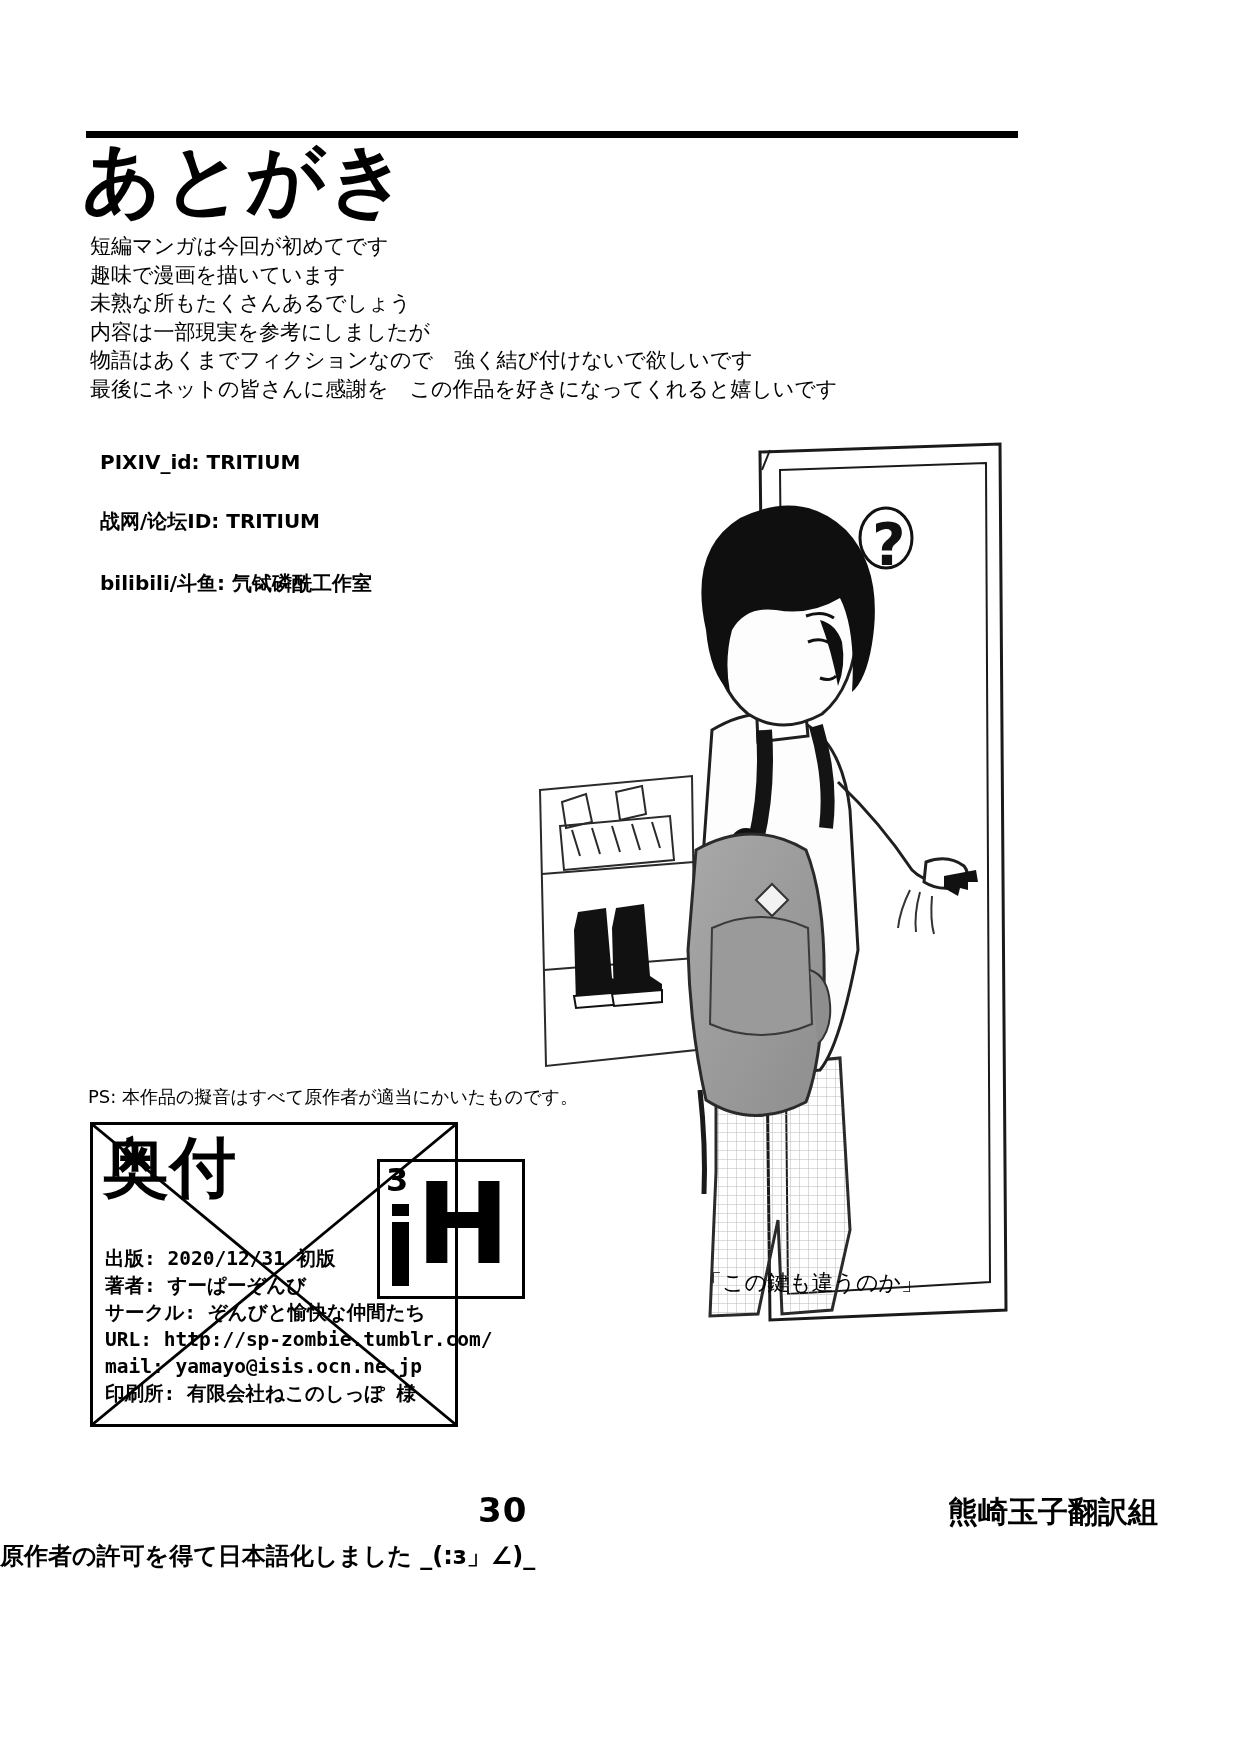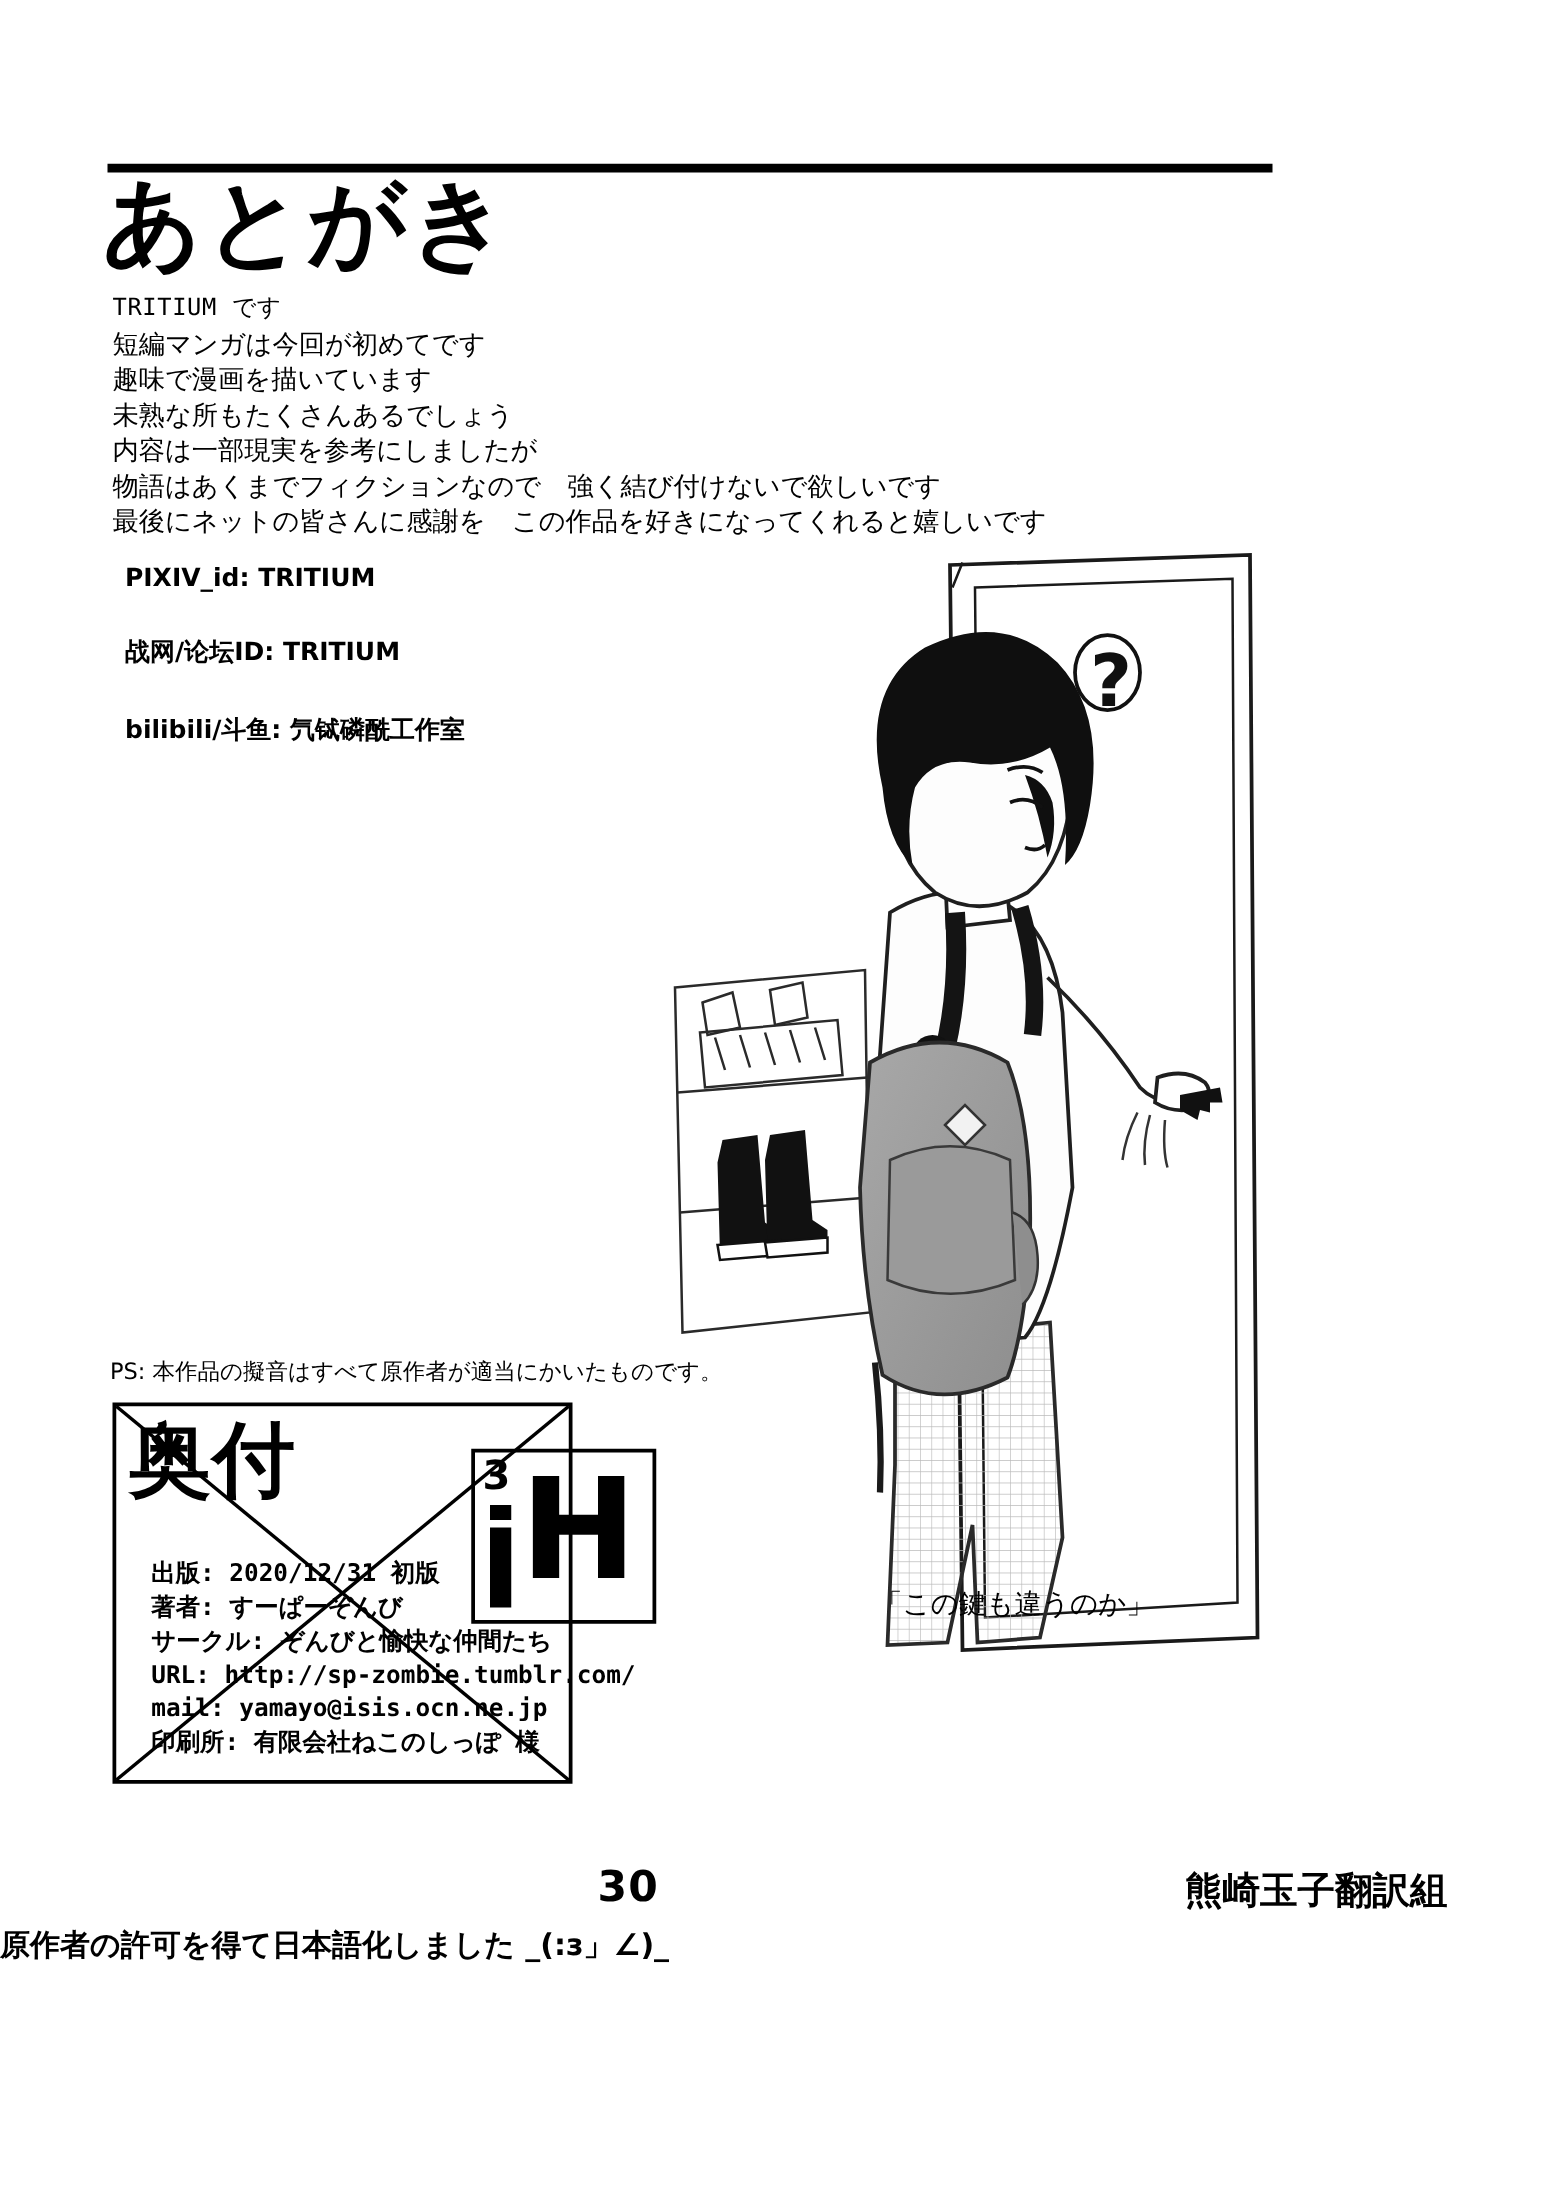--- a/index.html
+++ b/index.html
@@ -98,21 +98,21 @@
     left: 10px;
     top: 10px;
     font-family: "DejaVu Sans", sans-serif;
     font-size: 66px;
     font-weight: bold;
     line-height: 1;
     letter-spacing: 1px;
   }
   .colophon-lines {
     position: absolute;
-    left: 28px;
+    left: 12px;
     top: 120px;
     font-family: "DejaVu Sans Mono", monospace;
     font-size: 19.5px;
     font-weight: bold;
     line-height: 27px;
     white-space: nowrap;
   }
   .colophon-lines div { height: 27px; }
 
   
@@ -211,21 +211,20 @@
   }
 </style>
 </head>
 <body>
 
 <div class="top-rule"></div>
 
 <div class="afterword-title">あとがき</div>
 
 <div class="afterword-lines">
-  <div class="mono-line">TRITIUM です</div>
   <div>短編マンガは今回が初めてです</div>
   <div>趣味で漫画を描いています</div>
   <div>未熟な所もたくさんあるでしょう</div>
   <div>内容は一部現実を参考にしましたが</div>
   <div>物語はあくまでフィクションなので　強く結び付けないで欲しいです</div>
   <div>最後にネットの皆さんに感謝を　この作品を好きになってくれると嬉しいです</div>
 </div>
 
 <div class="id-block" id="id-pixiv">PIXIV_id: TRITIUM</div>
 <div class="id-block" id="id-forum">战网/论坛ID: TRITIUM</div>

